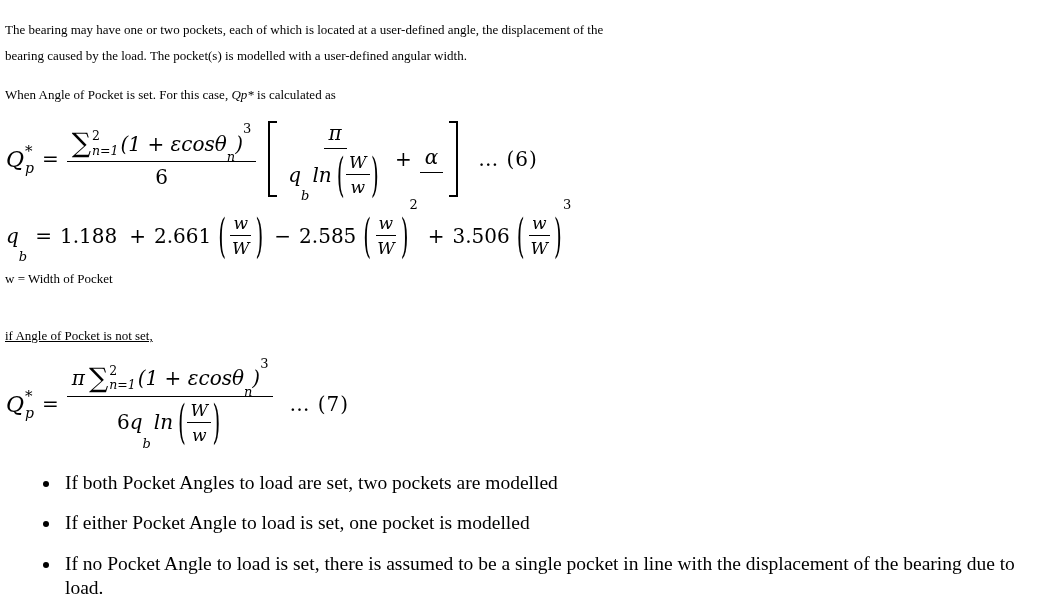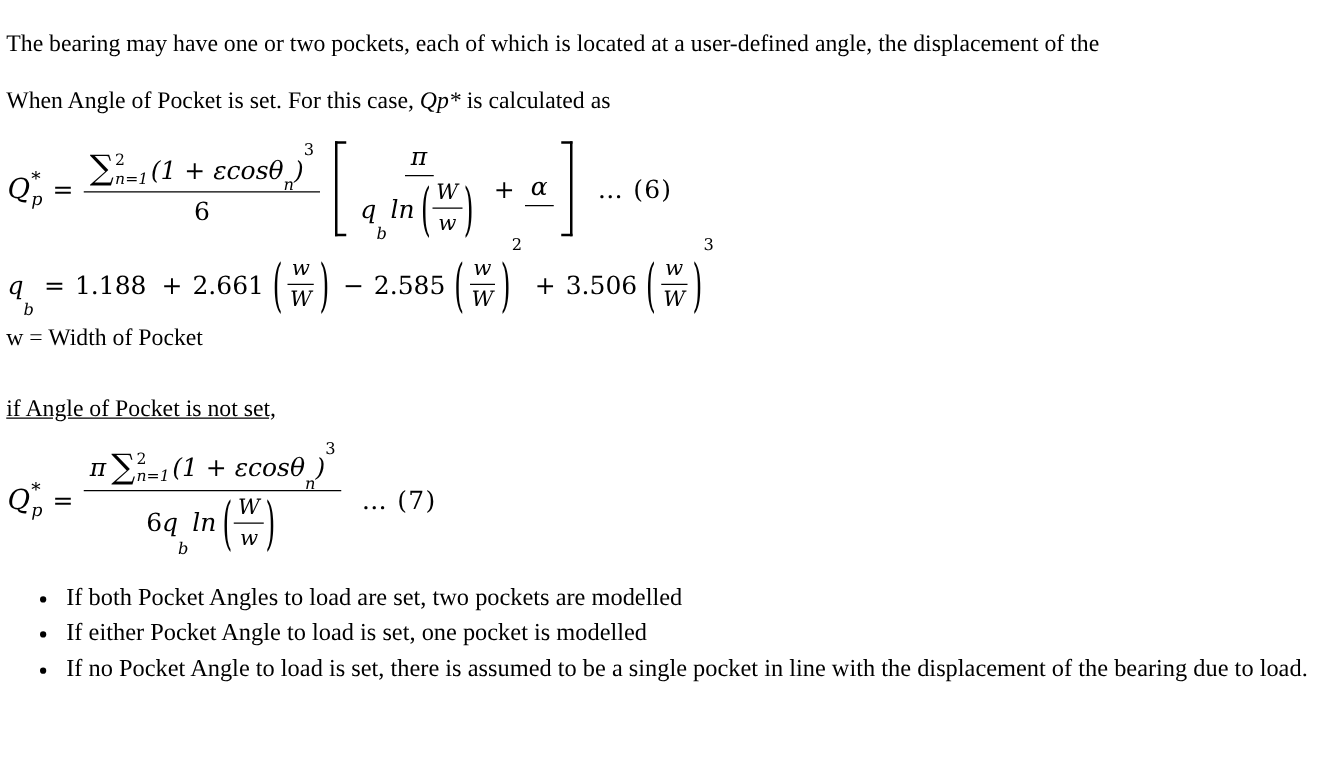--- a/index.html
+++ b/index.html
@@ -6,21 +6,21 @@
     margin: 0; padding: 0;
     background: #ffffff; color: #000000;
   }
   body {
     width: 1058px; height: 608px; overflow: hidden;
     font-family: "Liberation Serif", serif;
   }
   .page { padding: 4px 6px 0 5px; }
 
   
-  .text { font-size: 19px; line-height: 26px; }
+  .text { font-size: 13px; line-height: 26px; }
   .tline { display: block; }
   .caseline { margin-top: 2px; }
   .ital { font-style: italic; }
   .wline { margin-top: 8px; }
   .ifline { margin-top: 31px; text-decoration: underline; }
 
   
   .mathline {
     display: flex; align-items: center;
     font-family: "DejaVu Serif", serif; font-style: italic;
@@ -75,29 +75,30 @@
   #eq6  { margin: 13px 0 0 1px; }
   #eqqb { margin: 16px 0 0 1px; }
   #eq7  { margin: 15px 0 0 1px; }
 
   
   .bullets {
     margin: 26px 0 0 0; padding-left: 40px;
     list-style: disc outside;
     font-size: 19.5px; line-height: 24.5px;
   }
-  .bullets li { padding-left: 4px; margin: 4px; }
+  .bullets li { padding-left: 4px; margin: 16px; }
 </style>
 </head>
 <body>
 
 <div class="page">
 
   <p class="text">
     <span class="tline">The bearing may have one or two pockets, each of which is located at a user-defined angle, the displacement of the</span>
+    <span class="tline">bearing caused by the load. The pocket(s) is modelled with a user-defined angular width.</span>
   </p>
 
   <p class="text caseline">
     <span>When Angle of Pocket is set. For this case, </span><span class="ital">Qp*</span><span> is calculated as</span>
   </p>
 
   <div class="mathline" id="eq6">
     <span class="qlhs">
       <span class="qbase">Q</span>
       <span class="qstack">

